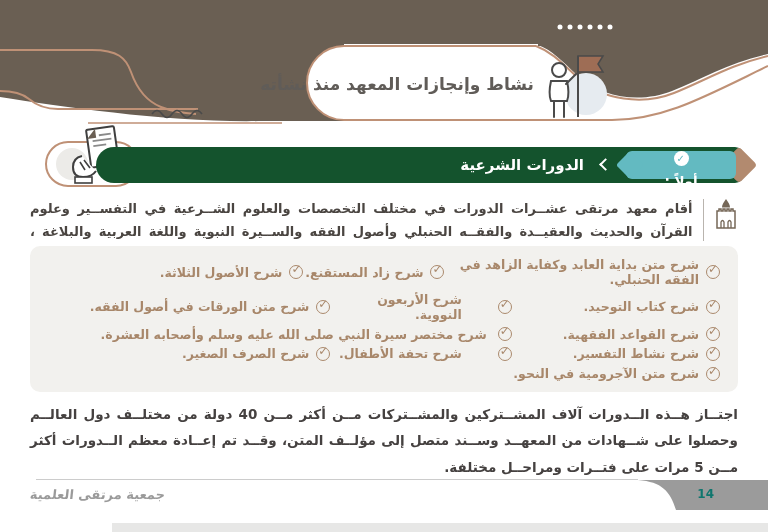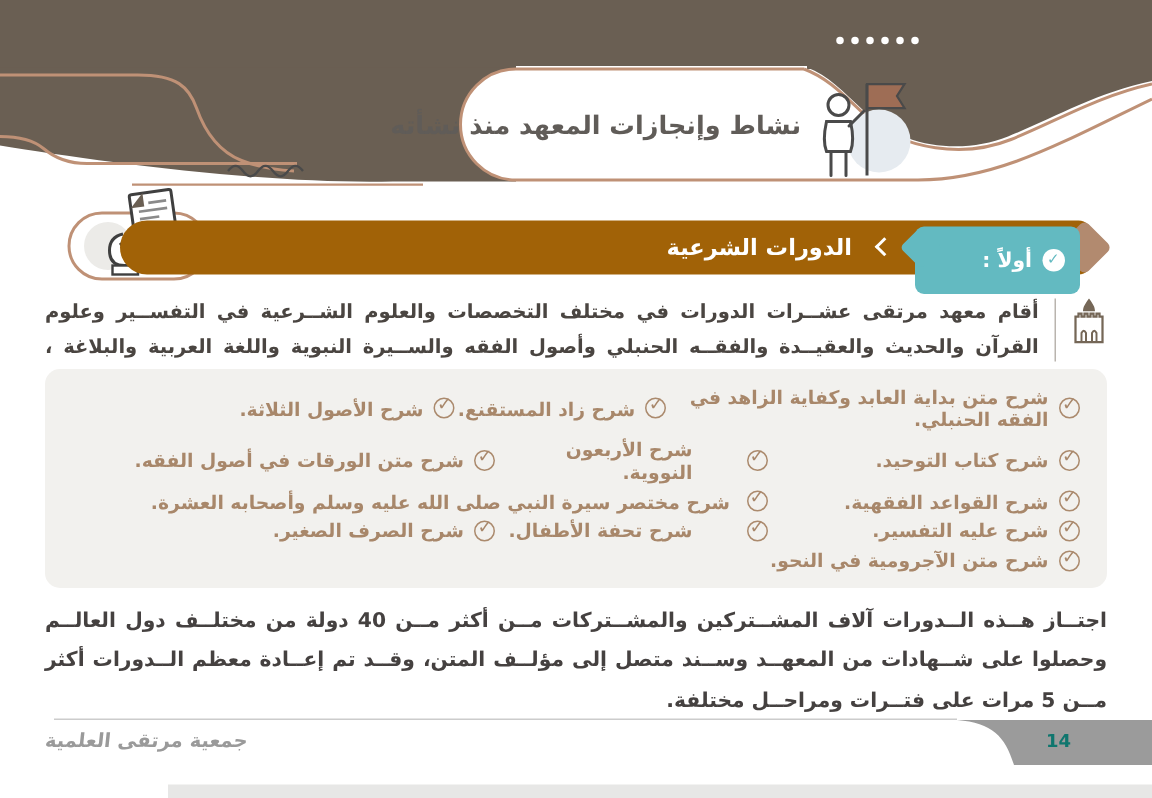--- a/index.html
+++ b/index.html
@@ -10,40 +10,40 @@
   }
   
   .hdr-svg { position:absolute; top:0; left:0; }
   .hdr-title {
     position:absolute; top:74px; right:234px; direction:rtl;
     font-size:17px; font-weight:bold; color:#605c58; white-space:nowrap;
   }
   
   .hand-icon { position:absolute; left:42px; top:124px; }
   .banner {
-    position:absolute; top:147px; left:80px; width:648px; height:36px;
-    background:#a16207; border-radius:18px 9px 9px 18px;
+    position:absolute; top:147px; left:96px; width:648px; height:36px;
+    background:#14532d; border-radius:18px 9px 9px 18px;
   }
   .banner::after {
     content:""; position:absolute; right:-8px; top:5px; width:26px; height:26px;
     background:#b28a6f; transform:rotate(45deg); border-radius:4px;
   }
   .sec-label {
     position:absolute; right:160px; top:0; line-height:36px;
     color:#ffffff; font-size:15px; font-weight:bold; direction:rtl;
   }
   .chevron {
     position:absolute; right:134px; top:13px; width:9px; height:9px;
     border-left:2.5px solid #ffffff; border-bottom:2.5px solid #ffffff;
     transform:rotate(45deg);
   }
   .badge {
-    position:absolute; right:8px; top:4px; width:110px; height:45px;
+    position:absolute; right:8px; top:4px; width:110px; height:28px;
     background:#63bac1; border-radius:6px; direction:rtl;
-    display:flex; align-items:center; gap:7px; padding:0 10px; z-index:2;
+    display:flex; align-items:center; gap:7px; padding:0 10px; z-index:2;flex-direction:column;
   }
   .badge::before {
     content:""; position:absolute; left:-6px; top:4px; width:20px; height:20px;
     background:#63bac1; transform:rotate(45deg); border-radius:3px; z-index:-1;
   }
   .badge-check {
     width:15px; height:15px; background:#ffffff; border-radius:50%;
     position:relative; flex:none;
   }
   .badge-check::after {
@@ -212,21 +212,21 @@
         <span>شرح القواعد الفقهية.</span>
       </div>
       <div class="ci w69">
         <span class="check"></span>
         <span>شرح مختصر سيرة النبي صلى الله عليه وسلم وأصحابه العشرة.</span>
       </div>
     </div>
     <div class="crow">
       <div class="ci w31">
         <span class="check"></span>
-        <span>شرح عليه التفسير.</span>
+        <span>شرح نشاط التفسير.</span>
       </div>
       <div class="ci w27">
         <span class="check"></span>
         <span>شرح تحفة الأطفال.</span>
       </div>
       <div class="ci w42">
         <span class="check"></span>
         <span>شرح الصرف الصغير.</span>
       </div>
     </div>

